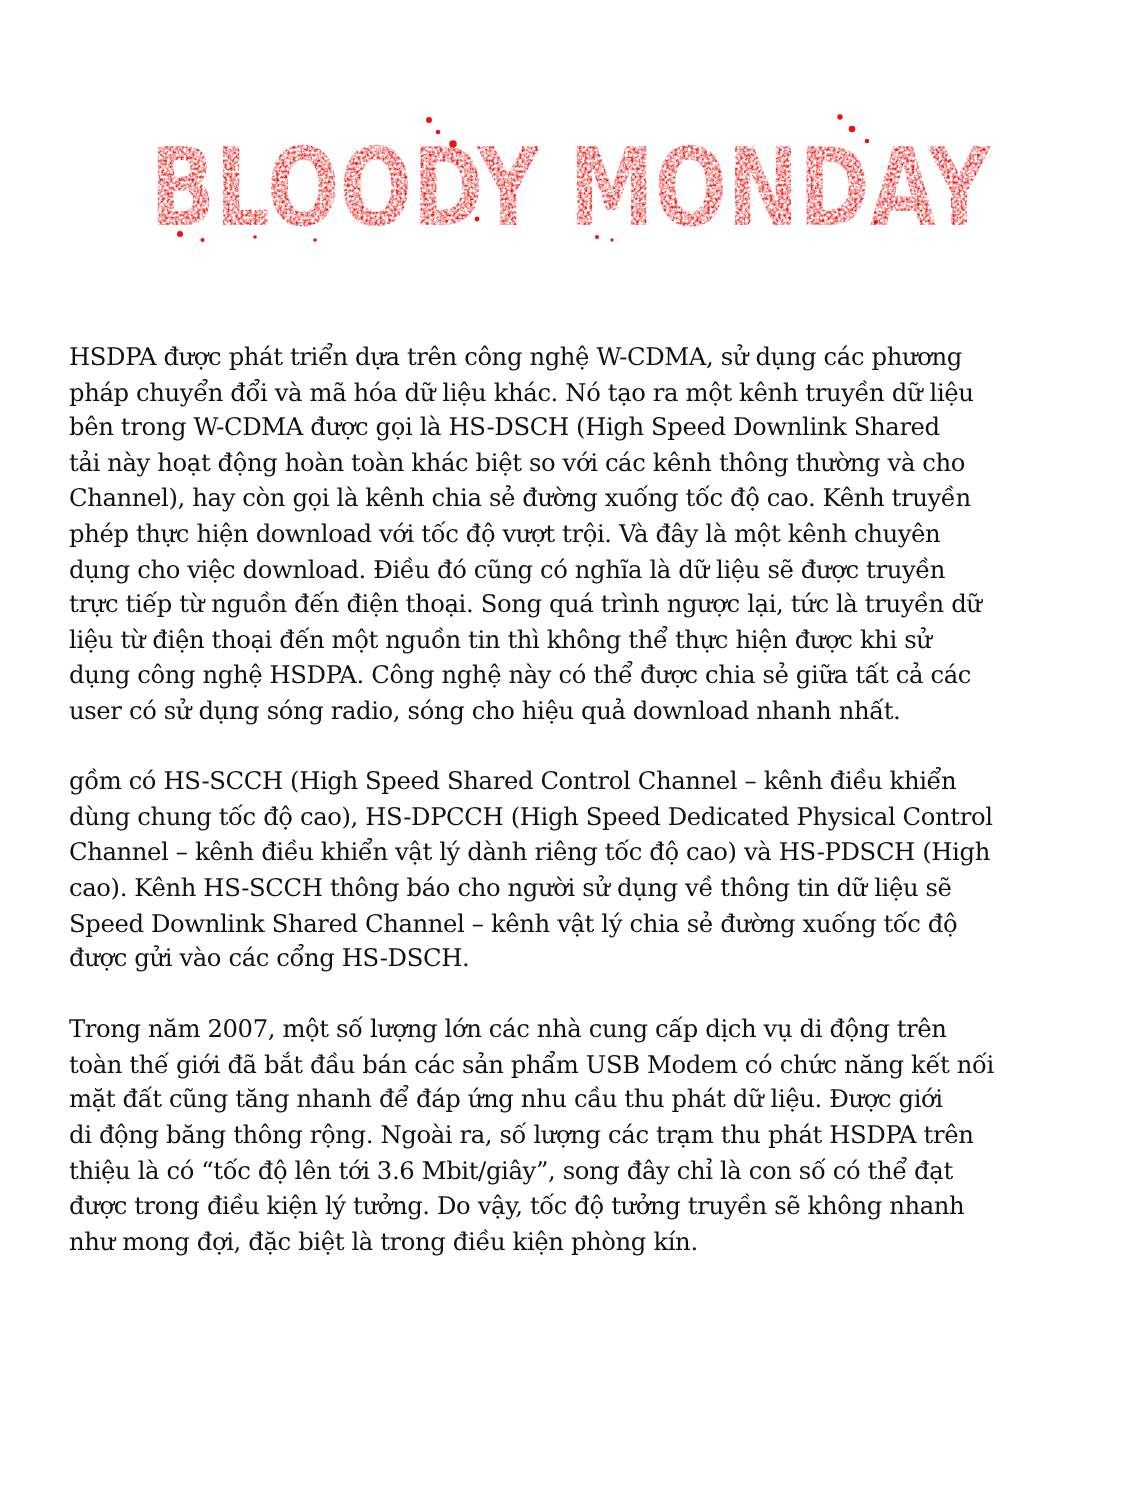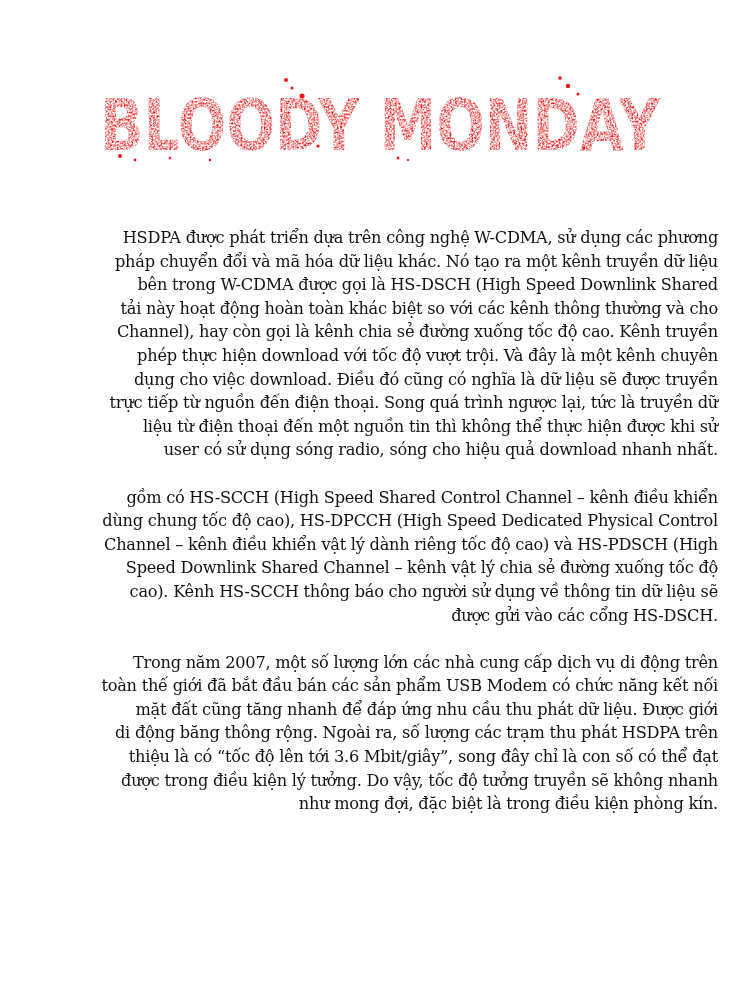--- a/index.html
+++ b/index.html
@@ -32,21 +32,20 @@
     .article {
       position: absolute;
       left: 46px;
       top: 226px;
       width: 672px;
       font-family: "DejaVu Serif", serif;
       font-size: 16.2px;
       line-height: 23.6px;
       color: #111111;
       letter-spacing: -0.25px;
-      text-align: right;
     }
     .article p {
       margin: 0 0 23.6px 0;
       padding: 0;
     }
     .article .line {
       display: block;
       white-space: nowrap;
     }
   </style>
@@ -90,28 +89,29 @@
   <p>
     <span class="line">HSDPA được phát triển dựa trên công nghệ W-CDMA, sử dụng các phương</span>
     <span class="line">pháp chuyển đổi và mã hóa dữ liệu khác. Nó tạo ra một kênh truyền dữ liệu</span>
     <span class="line">bên trong W-CDMA được gọi là HS-DSCH (High Speed Downlink Shared</span>
     <span class="line">tải này hoạt động hoàn toàn khác biệt so với các kênh thông thường và cho</span>
     <span class="line">Channel), hay còn gọi là kênh chia sẻ đường xuống tốc độ cao. Kênh truyền</span>
     <span class="line">phép thực hiện download với tốc độ vượt trội. Và đây là một kênh chuyên</span>
     <span class="line">dụng cho việc download. Điều đó cũng có nghĩa là dữ liệu sẽ được truyền</span>
     <span class="line">trực tiếp từ nguồn đến điện thoại. Song quá trình ngược lại, tức là truyền dữ</span>
     <span class="line">liệu từ điện thoại đến một nguồn tin thì không thể thực hiện được khi sử</span>
+    <span class="line">dụng công nghệ HSDPA. Công nghệ này có thể được chia sẻ giữa tất cả các</span>
     <span class="line">user có sử dụng sóng radio, sóng cho hiệu quả download nhanh nhất.</span>
   </p>
   <p>
     <span class="line">gồm có HS-SCCH (High Speed Shared Control Channel – kênh điều khiển</span>
     <span class="line">dùng chung tốc độ cao), HS-DPCCH (High Speed Dedicated Physical Control</span>
     <span class="line">Channel – kênh điều khiển vật lý dành riêng tốc độ cao) và HS-PDSCH (High</span>
+    <span class="line">cao). Kênh HS-SCCH thông báo cho người sử dụng về thông tin dữ liệu sẽ</span>
     <span class="line">Speed Downlink Shared Channel – kênh vật lý chia sẻ đường xuống tốc độ</span>
-    <span class="line">cao). Kênh HS-SCCH thông báo cho người sử dụng về thông tin dữ liệu sẽ</span>
     <span class="line">được gửi vào các cổng HS-DSCH.</span>
   </p>
   <p>
     <span class="line">Trong năm 2007, một số lượng lớn các nhà cung cấp dịch vụ di động trên</span>
     <span class="line">toàn thế giới đã bắt đầu bán các sản phẩm USB Modem có chức năng kết nối</span>
     <span class="line">mặt đất cũng tăng nhanh để đáp ứng nhu cầu thu phát dữ liệu. Được giới</span>
     <span class="line">di động băng thông rộng. Ngoài ra, số lượng các trạm thu phát HSDPA trên</span>
     <span class="line">thiệu là có “tốc độ lên tới 3.6 Mbit/giây”, song đây chỉ là con số có thể đạt</span>
     <span class="line">được trong điều kiện lý tưởng. Do vậy, tốc độ tưởng truyền sẽ không nhanh</span>
     <span class="line">như mong đợi, đặc biệt là trong điều kiện phòng kín.</span>

